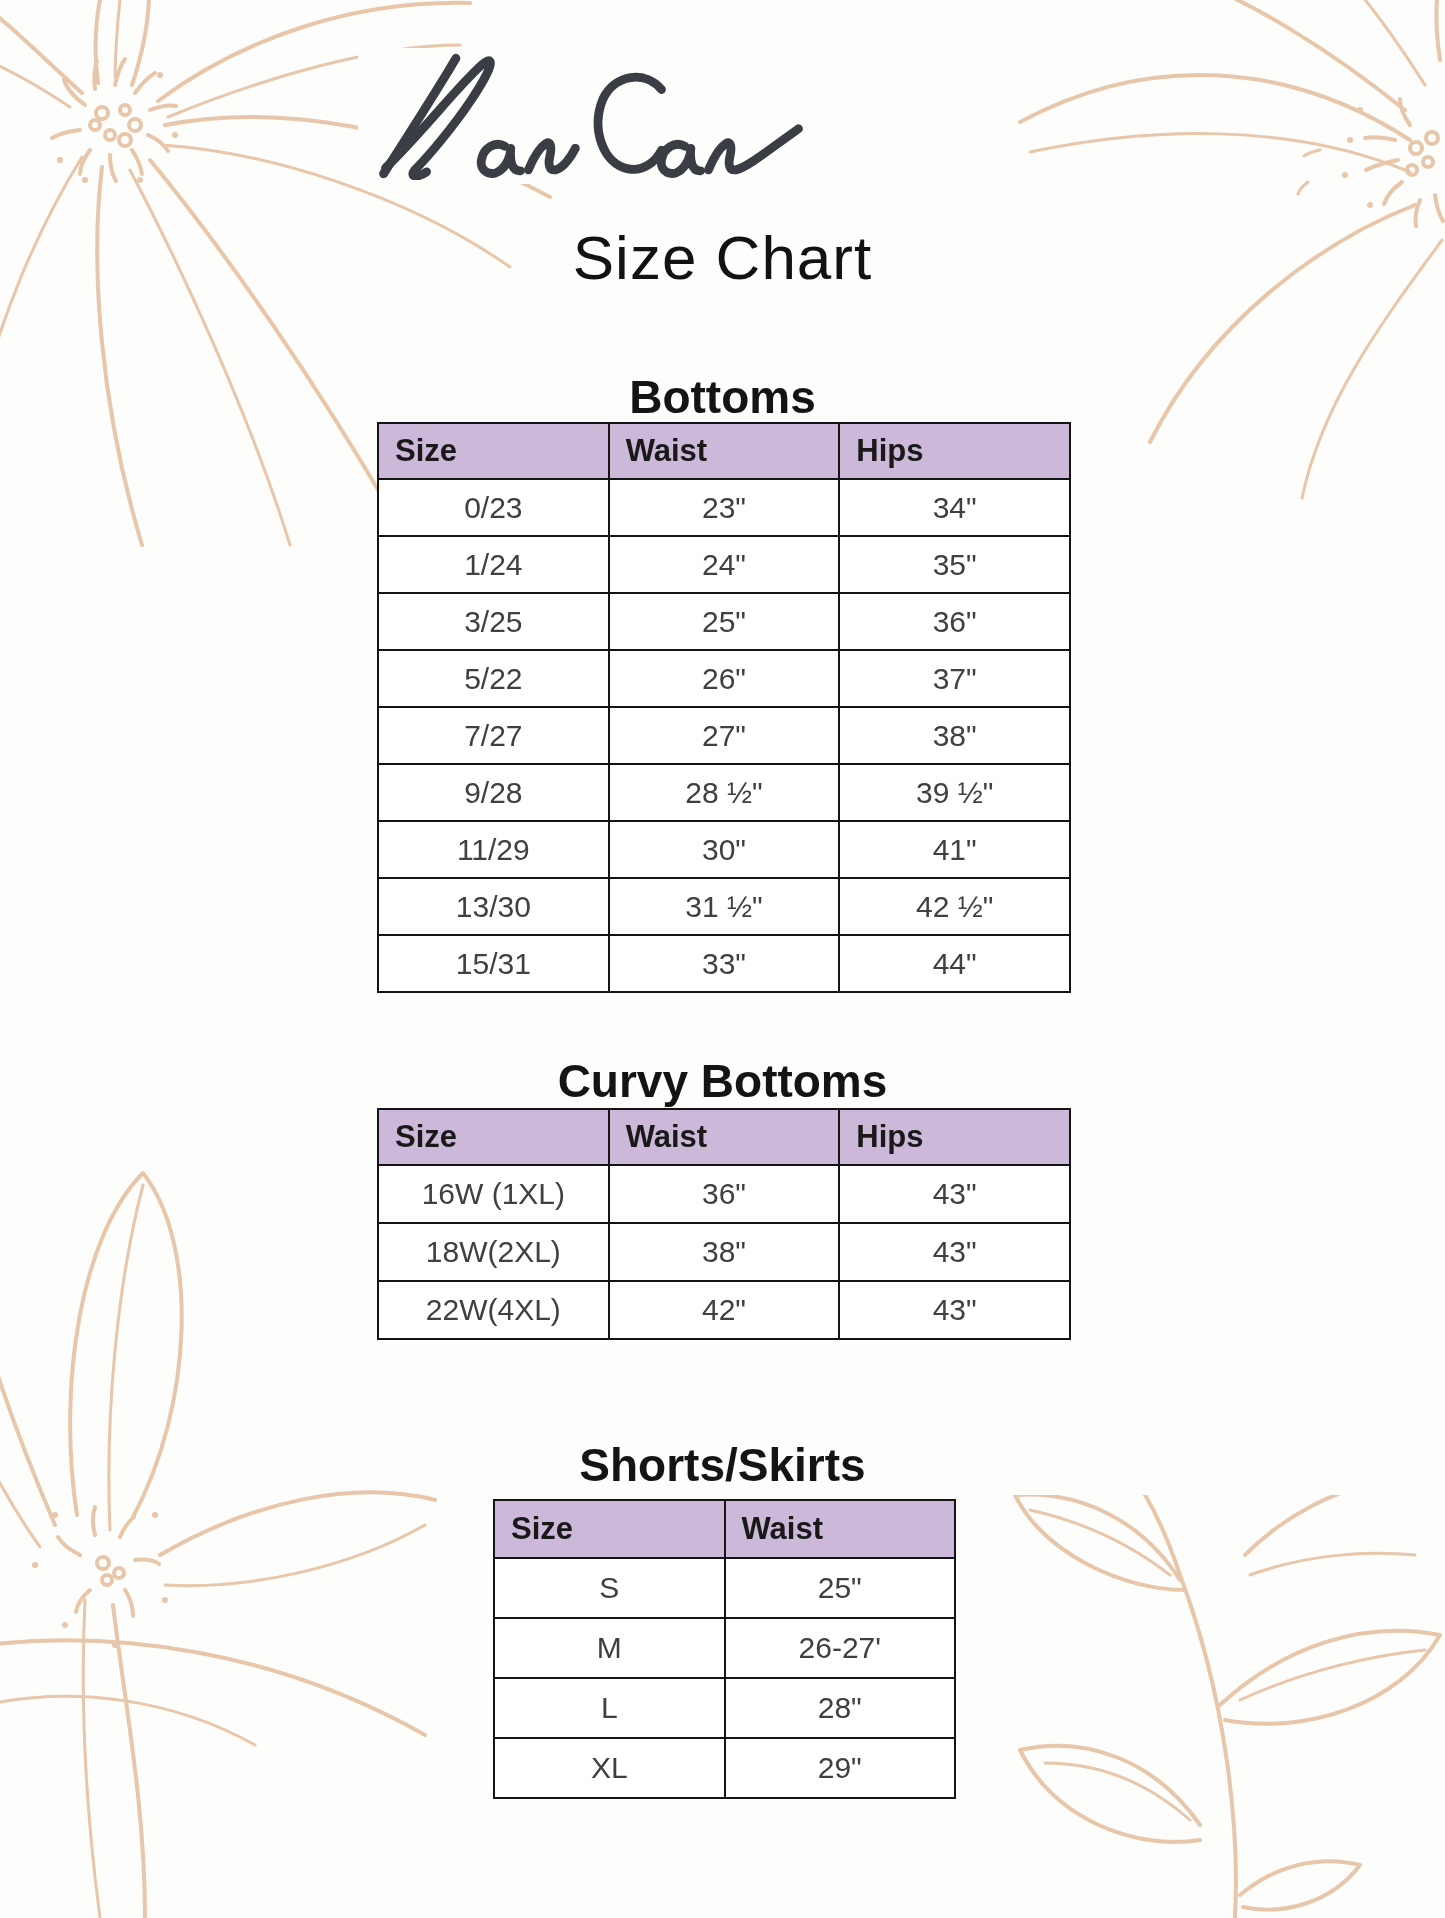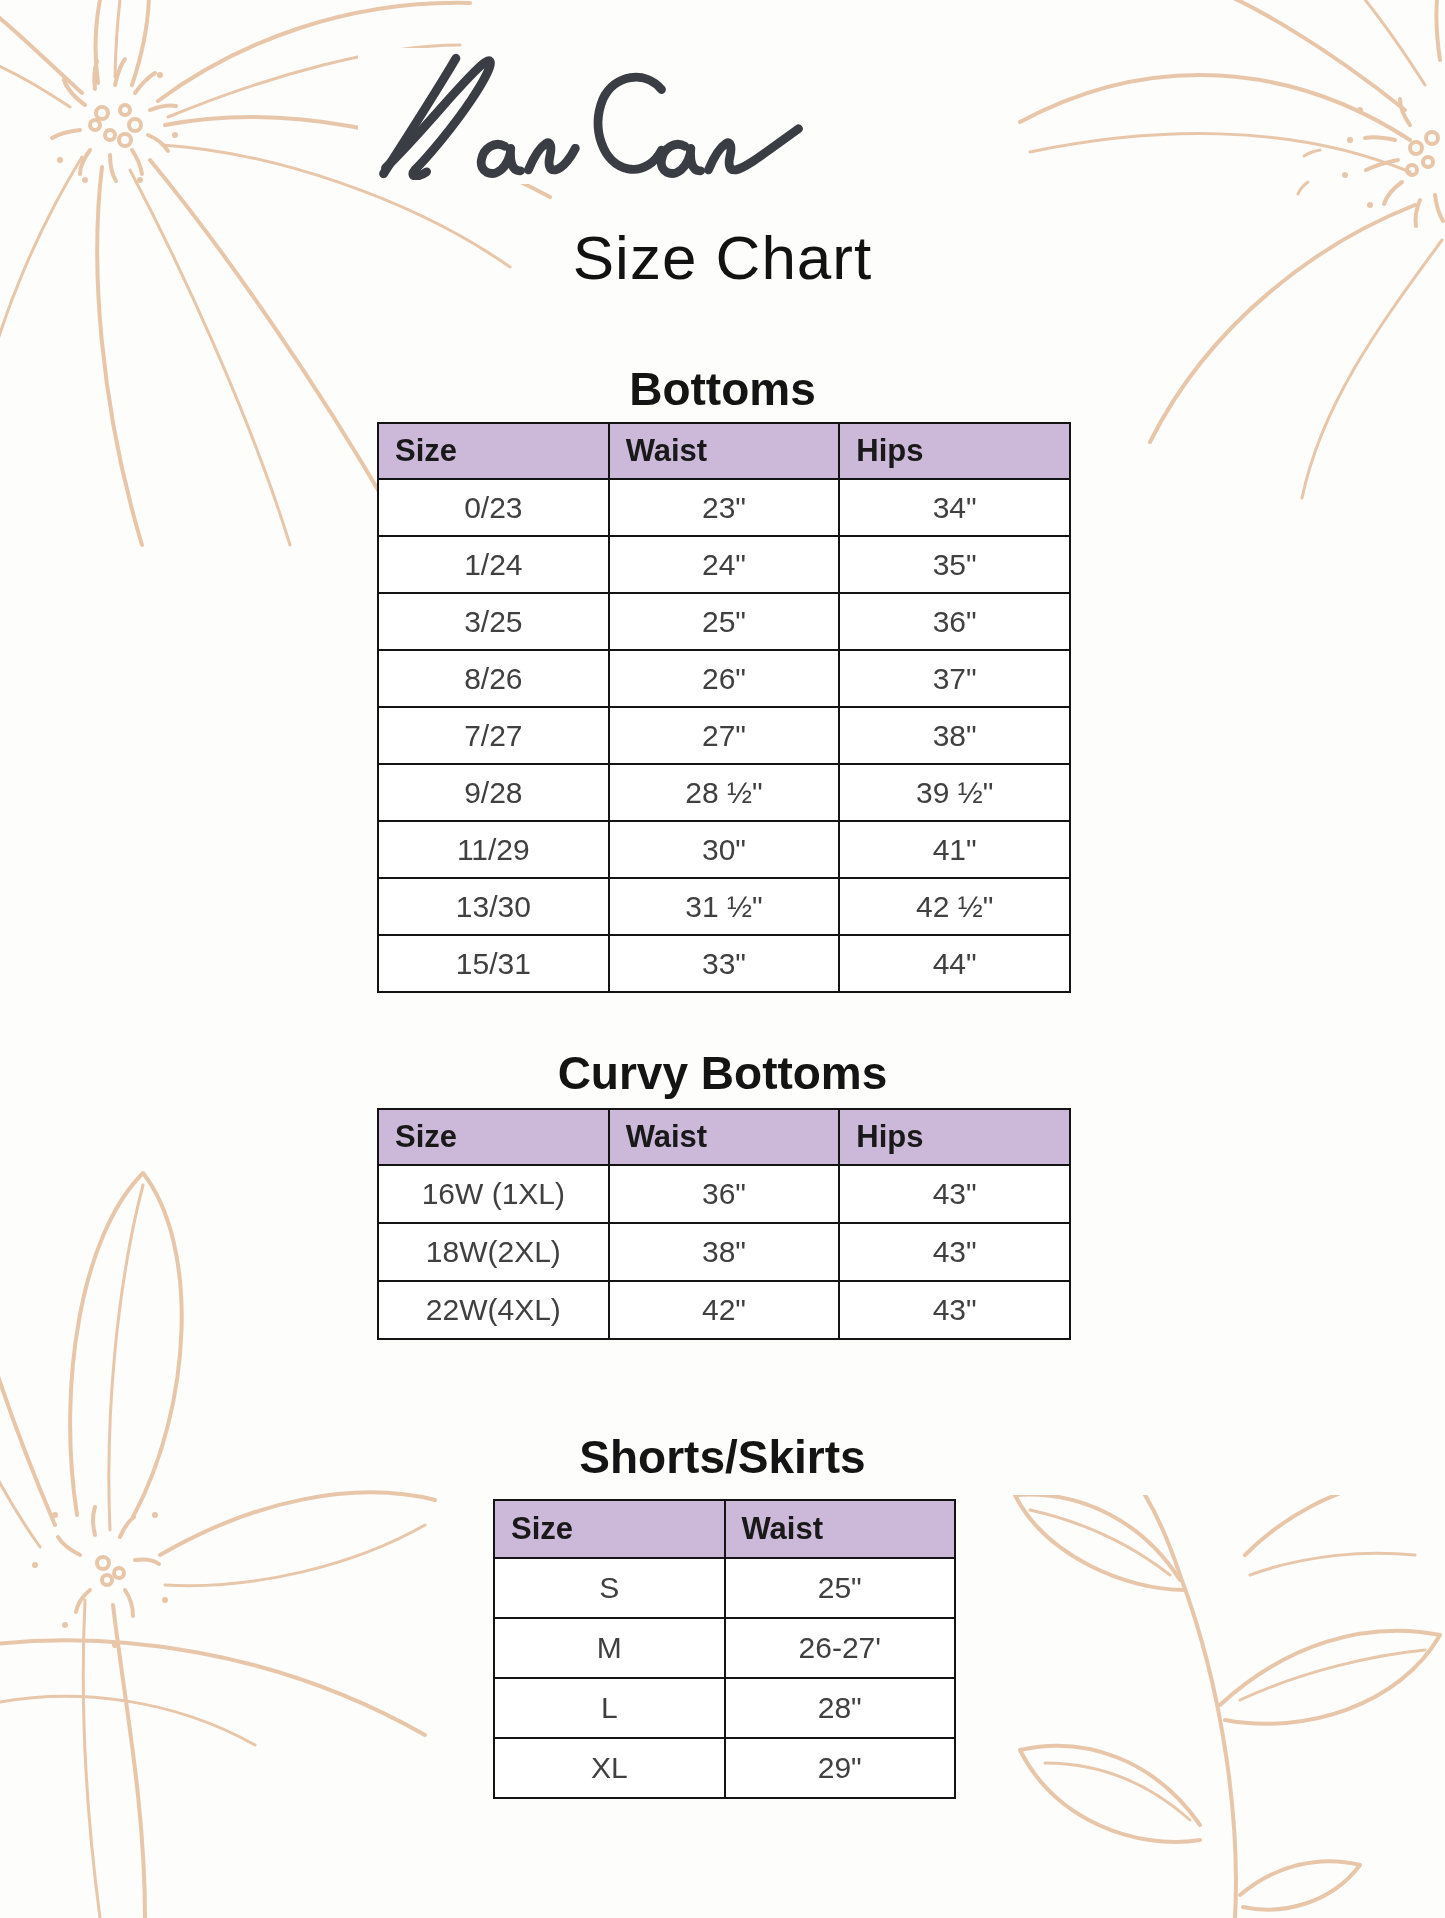--- a/index.html
+++ b/index.html
@@ -16,21 +16,21 @@
   
   .logo-box{position:absolute;left:358px;top:48px;width:466px;height:136px;background:#fdfdfc;}
   .logo{position:absolute;left:4px;top:4px;}
   .logo path{fill:none;stroke:#3a3d43;stroke-width:9;stroke-linecap:round;stroke-linejoin:round;}
   
   .title{
     position:absolute;left:0;right:0;top:222px;margin:0;text-align:center;
     font-size:62px;font-weight:400;letter-spacing:1px;color:#121212;
   }
   .sec{
-    position:absolute;left:0;right:0;margin:0;text-align:center;
+    position:absolute;left:0;right:0;margin:8px;text-align:center;
     font-size:46px;font-weight:600;color:#141414;
   }
   
   table.tbl{position:absolute;border-collapse:collapse;table-layout:fixed;background:#ffffff;}
   .tbl th,.tbl td{border:2px solid #141414;font-size:30px;overflow:hidden;}
   .tbl th{
     background:#ccb8d9;text-align:left;padding:0 0 0 16px;
     font-weight:700;font-size:31px;color:#191919;
   }
   .tbl td{text-align:center;font-weight:400;color:#404040;padding:4px;}
@@ -185,21 +185,21 @@
         <td>1/24</td>
         <td>24"</td>
         <td>35"</td>
       </tr>
       <tr>
         <td>3/25</td>
         <td>25"</td>
         <td>36"</td>
       </tr>
       <tr>
-        <td>8/26</td>
+        <td>5/22</td>
         <td>26"</td>
         <td>37"</td>
       </tr>
       <tr>
         <td>7/27</td>
         <td>27"</td>
         <td>38"</td>
       </tr>
       <tr>
         <td>9/28</td>

